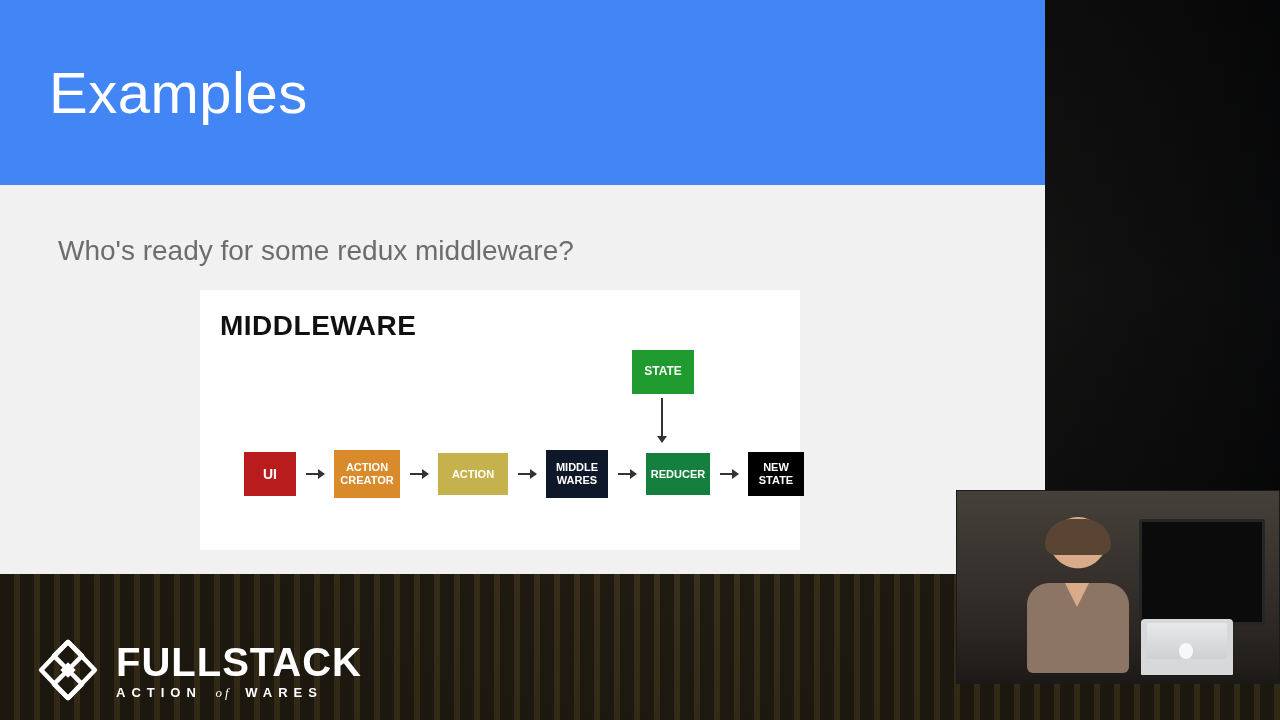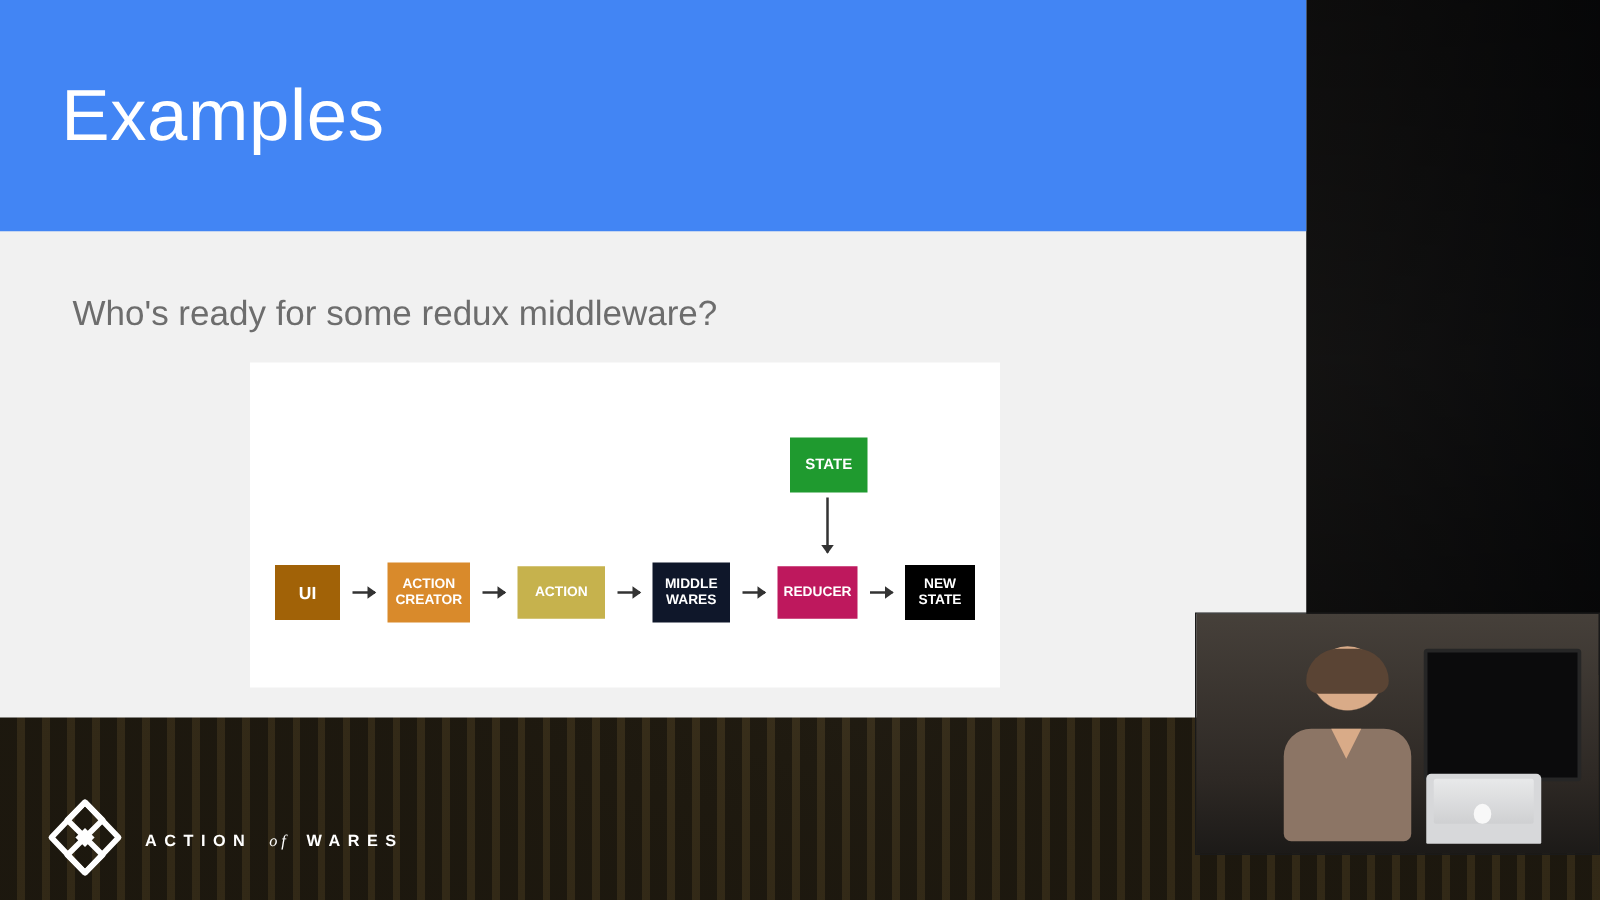--- a/index.html
+++ b/index.html
@@ -91,25 +91,25 @@
     font-size: 11px;
     font-weight: 700;
     display: flex;
     align-items: center;
     justify-content: center;
     text-align: center;
     line-height: 1.15;
     padding: 21px;
     box-sizing: border-box;
   }
-  .box.ui { width: 52px; height: 44px; background: #a16207; font-size: 14px; }
+  .box.ui { width: 52px; height: 44px; background: #b91c1c; font-size: 14px; margin-left: 24px; }
   .box.ac { width: 66px; height: 48px; background: #d98a2b; }
   .box.act { width: 70px; height: 34px; background: #c6b24d; }
   .box.mwares { width: 62px; height: 48px; background: #0f172a; }
-  .box.red { width: 64px; height: 34px; background: #be185d; }
+  .box.red { width: 64px; height: 34px; background: #15803d; }
   .box.ns { width: 56px; height: 44px; background: #000000; }
   .box.state {
     position: absolute;
     left: 432px;
     top: 60px;
     width: 62px;
     height: 44px;
     background: #1f9a2f;
     color:#fff;
     font-weight:700;
@@ -233,20 +233,21 @@
   <div class="buildings"></div>
 </div>
 
 <div class="slide">
   <div class="slide-header">
     <div class="slide-title">Examples</div>
   </div>
   <div class="slide-sub">Who's ready for some redux middleware?</div>
 
   <div class="mw-wrap">
+    <div class="mw-title">MIDDLEWARE</div>
 
     <div class="box state">STATE</div>
     <div class="arrow-v"></div>
 
     <div class="flow">
       <div class="box ui">UI</div>
       <div class="arrow-h"></div>
       <div class="box ac">ACTION<br>CREATOR</div>
       <div class="arrow-h"></div>
       <div class="box act">ACTION</div>
@@ -277,19 +278,20 @@
     <svg viewBox="0 0 100 100">
       <g fill="none" stroke="#ffffff" stroke-width="7" stroke-linejoin="round">
         <polygon points="50,6 92,50 50,94 8,50"></polygon>
         <polyline points="50,6 72,28 50,50 28,28 50,6"></polyline>
         <polyline points="50,94 72,72 50,50 28,72 50,94"></polyline>
       </g>
       <polygon points="50,38 62,50 50,62 38,50" fill="#ffffff"></polygon>
     </svg>
   </div>
   <div class="text">
+    <div class="main">FULLSTACK</div>
     <div class="sub">
       <span>ACTION</span>
       <em>of</em>
       <span>WARES</span>
     </div>
   </div>
 </div>
 
 </body></html>

